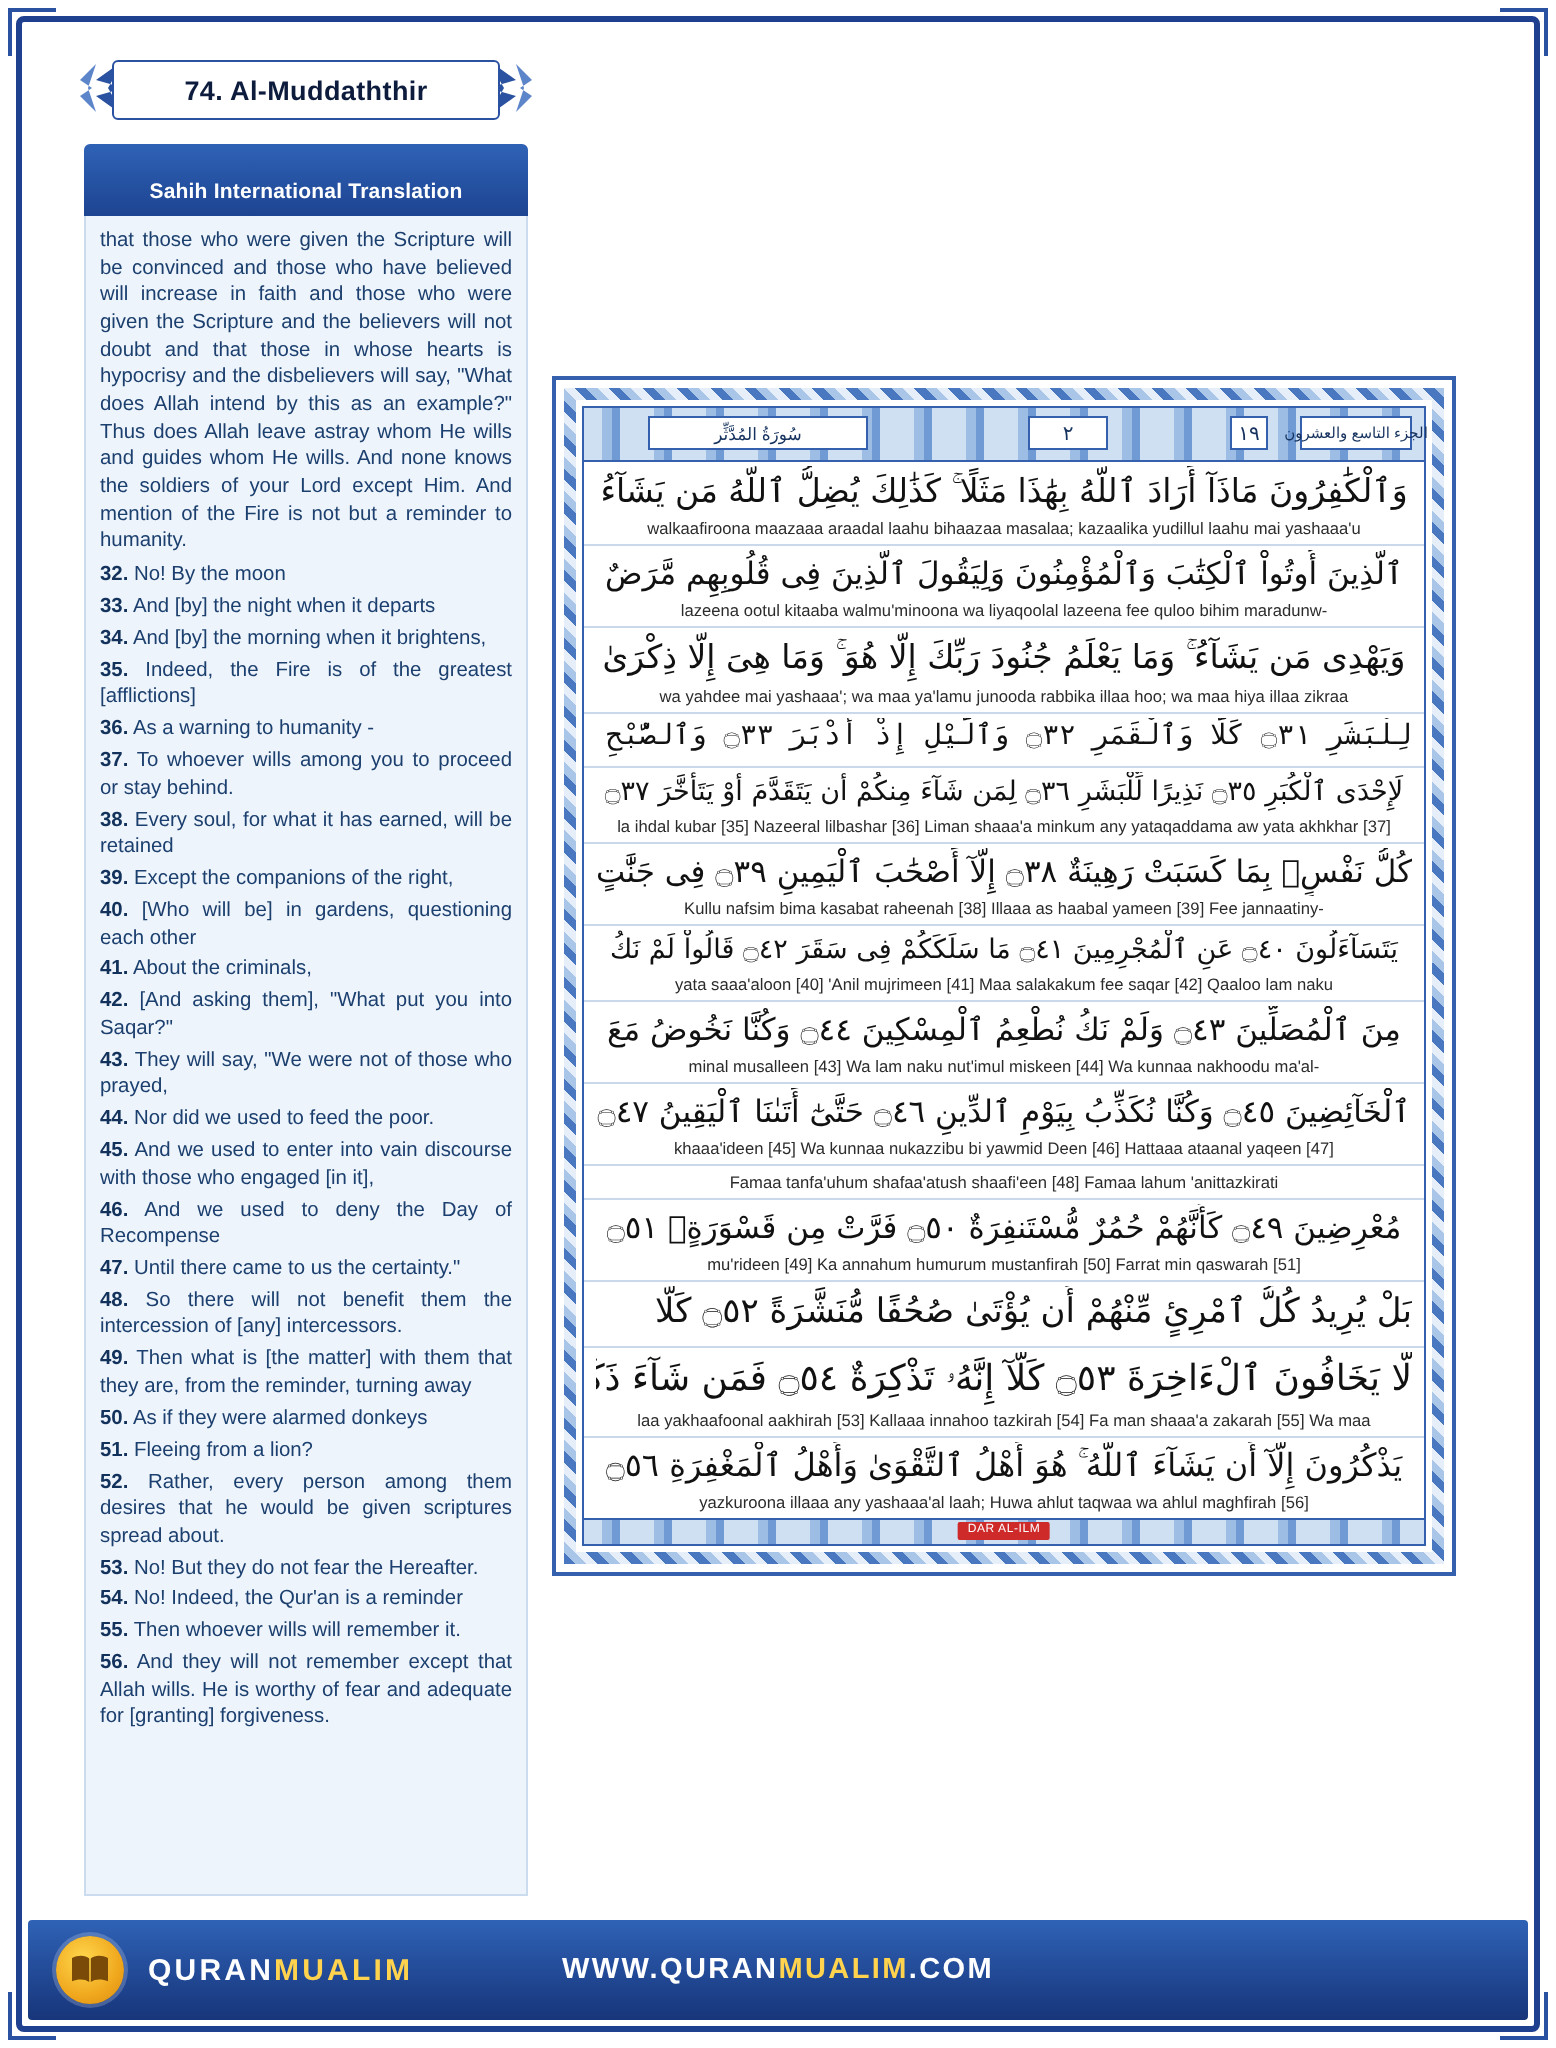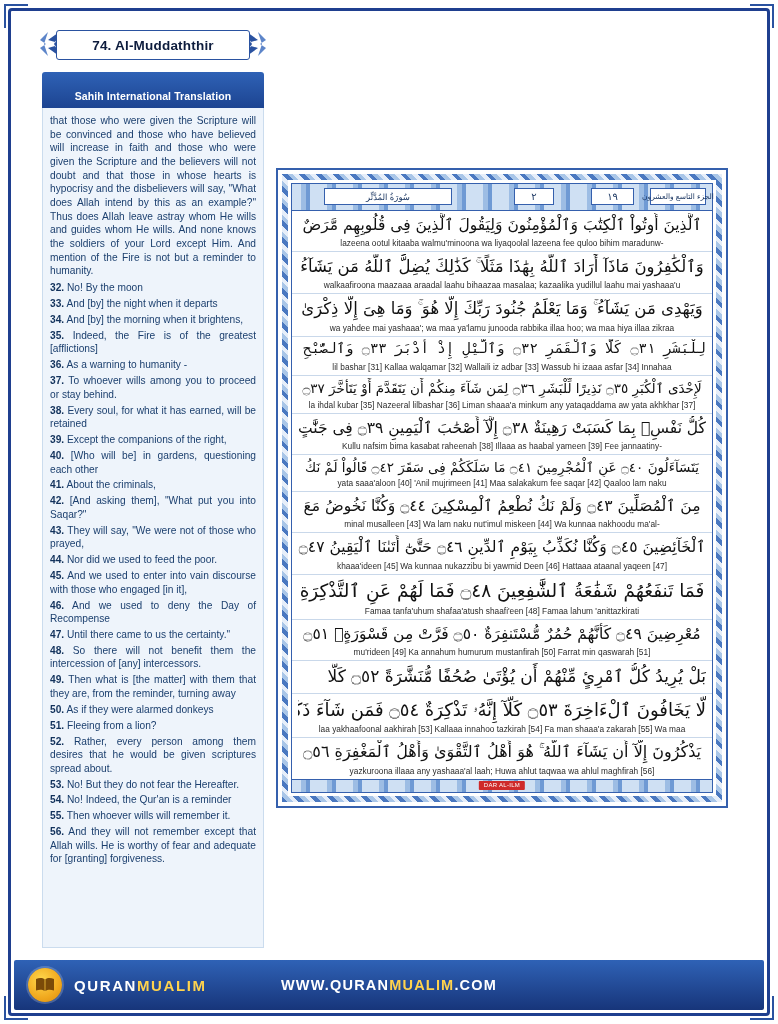--- a/index.html
+++ b/index.html
@@ -192,23 +192,23 @@
     display: flex;
     align-items: center;
     justify-content: center;
     font-size: 8.5px;
     color: #16325e;
     direction: rtl;
     white-space: nowrap;
     padding: 0 4px;
     box-sizing: border-box;
   }
-  .hdr-sura  { position: absolute; left: 32px;  width: 128px; }
+  .hdr-sura  { position: absolute; left: 32px;  width: 110px; }
   .hdr-page  { position: absolute; left: 222px; width: 40px;  font-size: 10px; }
-  .hdr-juznum{ position: absolute; right: 78px; width: 43px;  font-size: 10px; }
+  .hdr-juznum{ position: absolute; right: 78px; width: 19px;  font-size: 10px; }
   .hdr-juz   { position: absolute; right: 6px;  width: 56px;  font-size: 7.5px; }
 
   
   .ayah-block {
     border-bottom: 1px solid #c9d8ea;
     padding: 2px 6px 3px 6px;
   }
   .ayah-block:last-child { border-bottom: none; }
   .arabic-line {
     direction: rtl;
@@ -387,34 +387,33 @@
 
               <div class="mushaf-header">
                 <div class="hdr-cartouche hdr-sura">سُورَةُ المُدَّثِّر</div>
                 <div class="hdr-cartouche hdr-page">٢</div>
                 <div class="hdr-cartouche hdr-juznum">١٩</div>
                 <div class="hdr-cartouche hdr-juz">الجزء التاسع والعشرون</div>
               </div>
 
               <div id="ayah-list">
                   <div class="ayah-block">
+                    <div class="arabic-line" style="font-size: 16.5px;">وَٱلْكَٰفِرُونَ مَاذَآ أَرَادَ ٱللَّهُ بِهَٰذَا مَثَلًا ۚ كَذَٰلِكَ يُضِلُّ ٱللَّهُ مَن يَشَآءُ</div>
+                    <div class="translit-line">walkaafiroona maazaaa araadal laahu bihaazaa masalaa; kazaalika yudillul laahu mai yashaaa'u</div>
+                  </div>
+                  <div class="ayah-block">
                     <div class="arabic-line" style="font-size: 15.5px;">ٱلَّذِينَ أُوتُواْ ٱلْكِتَٰبَ وَٱلْمُؤْمِنُونَ وَلِيَقُولَ ٱلَّذِينَ فِى قُلُوبِهِم مَّرَضٌ</div>
                     <div class="translit-line">lazeena ootul kitaaba walmu'minoona wa liyaqoolal lazeena fee quloo bihim maradunw-</div>
                   </div>
                   <div class="ayah-block">
-                    <div class="arabic-line" style="font-size: 16.5px;">وَٱلْكَٰفِرُونَ مَاذَآ أَرَادَ ٱللَّهُ بِهَٰذَا مَثَلًا ۚ كَذَٰلِكَ يُضِلُّ ٱللَّهُ مَن يَشَآءُ</div>
-                    <div class="translit-line">walkaafiroona maazaaa araadal laahu bihaazaa masalaa; kazaalika yudillul laahu mai yashaaa'u</div>
-                  </div>
-                  <div class="ayah-block">
                     <div class="arabic-line" style="font-size: 16.5px;">وَيَهْدِى مَن يَشَآءُ ۚ وَمَا يَعْلَمُ جُنُودَ رَبِّكَ إِلَّا هُوَ ۚ وَمَا هِىَ إِلَّا ذِكْرَىٰ</div>
                     <div class="translit-line">wa yahdee mai yashaaa'; wa maa ya'lamu junooda rabbika illaa hoo; wa maa hiya illaa zikraa</div>
                   </div>
                   <div class="ayah-block">
                     <div class="arabic-line" style="font-size: 14px; font-family: Liberation Mono, monospace;">لِلْبَشَرِ ۝٣١ كَلَّا وَٱلْقَمَرِ ۝٣٢ وَٱلَّيْلِ إِذْ أَدْبَرَ ۝٣٣ وَٱلصُّبْحِ إِذَآ أَسْفَرَ ۝٣٤ إِنَّهَا</div>
-                    <div class="translit-line">lil bashar [31]  Kallaa walqamar [32]  Wallaili iz adbar [33]  Wassub hi izaaa asfar [34]  Innahaa</div>
                   </div>
                   <div class="ayah-block">
                     <div class="arabic-line" style="font-size: 13.5px;">لَإِحْدَى ٱلْكُبَرِ ۝٣٥ نَذِيرًا لِّلْبَشَرِ ۝٣٦ لِمَن شَآءَ مِنكُمْ أَن يَتَقَدَّمَ أَوْ يَتَأَخَّرَ ۝٣٧</div>
                     <div class="translit-line">la ihdal kubar [35]  Nazeeral lilbashar [36]  Liman shaaa'a minkum any yataqaddama aw yata akhkhar [37]</div>
                   </div>
                   <div class="ayah-block">
                     <div class="arabic-line" style="font-size: 15.5px;">كُلُّ نَفْسٍۭ بِمَا كَسَبَتْ رَهِينَةٌ ۝٣٨ إِلَّآ أَصْحَٰبَ ٱلْيَمِينِ ۝٣٩ فِى جَنَّٰتٍ</div>
                     <div class="translit-line">Kullu nafsim bima kasabat raheenah [38]  Illaaa as haabal yameen [39]  Fee jannaatiny-</div>
                   </div>
                   <div class="ayah-block">
@@ -423,21 +422,20 @@
                   </div>
                   <div class="ayah-block">
                     <div class="arabic-line" style="font-size: 15.5px;">مِنَ ٱلْمُصَلِّينَ ۝٤٣ وَلَمْ نَكُ نُطْعِمُ ٱلْمِسْكِينَ ۝٤٤ وَكُنَّا نَخُوضُ مَعَ</div>
                     <div class="translit-line">minal musalleen [43]  Wa lam naku nut'imul miskeen [44]  Wa kunnaa nakhoodu ma'al-</div>
                   </div>
                   <div class="ayah-block">
                     <div class="arabic-line" style="font-size: 15.5px;">ٱلْخَآئِضِينَ ۝٤٥ وَكُنَّا نُكَذِّبُ بِيَوْمِ ٱلدِّينِ ۝٤٦ حَتَّىٰٓ أَتَىٰنَا ٱلْيَقِينُ ۝٤٧</div>
                     <div class="translit-line">khaaa'ideen [45]  Wa kunnaa nukazzibu bi yawmid Deen [46]  Hattaaa ataanal yaqeen [47]</div>
                   </div>
                   <div class="ayah-block">
-                    <div class="arabic-line" style="font-size: 18.5px;">فَمَا تَنفَعُهُمْ شَفَٰعَةُ ٱلشَّٰفِعِينَ ۝٤٨ فَمَا لَهُمْ عَنِ ٱلتَّذْكِرَةِ</div>
                     <div class="translit-line">Famaa tanfa'uhum shafaa'atush shaafi'een [48]  Famaa lahum 'anittazkirati</div>
                   </div>
                   <div class="ayah-block">
                     <div class="arabic-line" style="font-size: 15.5px;">مُعْرِضِينَ ۝٤٩ كَأَنَّهُمْ حُمُرٌ مُّسْتَنفِرَةٌ ۝٥٠ فَرَّتْ مِن قَسْوَرَةٍۭ ۝٥١</div>
                     <div class="translit-line">mu'rideen [49]  Ka annahum humurum mustanfirah [50]  Farrat min qaswarah [51]</div>
                   </div>
                   <div class="ayah-block">
                     <div class="arabic-line" style="font-size: 17px; margin-left: 25px;">بَلْ يُرِيدُ كُلُّ ٱمْرِئٍ مِّنْهُمْ أَن يُؤْتَىٰ صُحُفًا مُّنَشَّرَةً ۝٥٢ كَلَّا بَل</div>
                   </div>
                   <div class="ayah-block">

